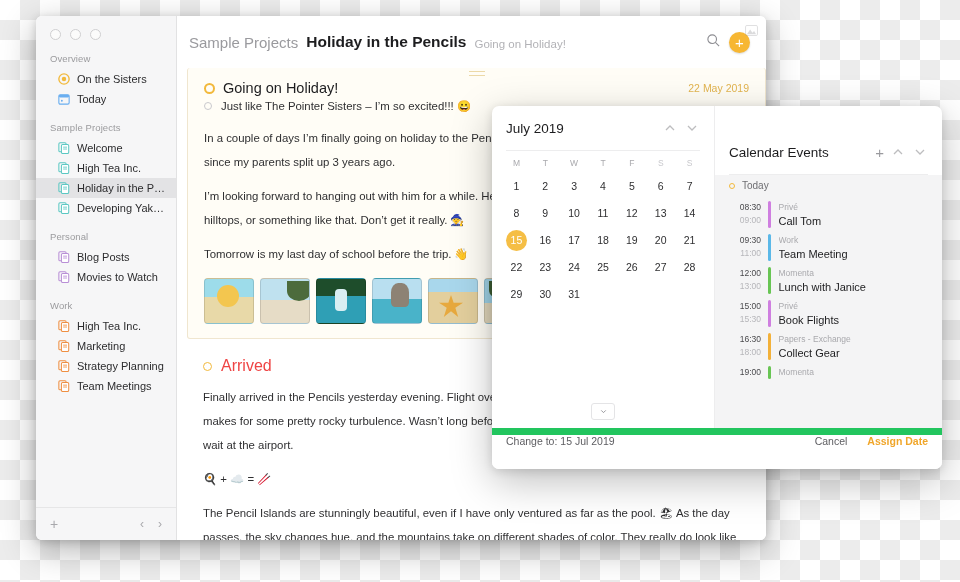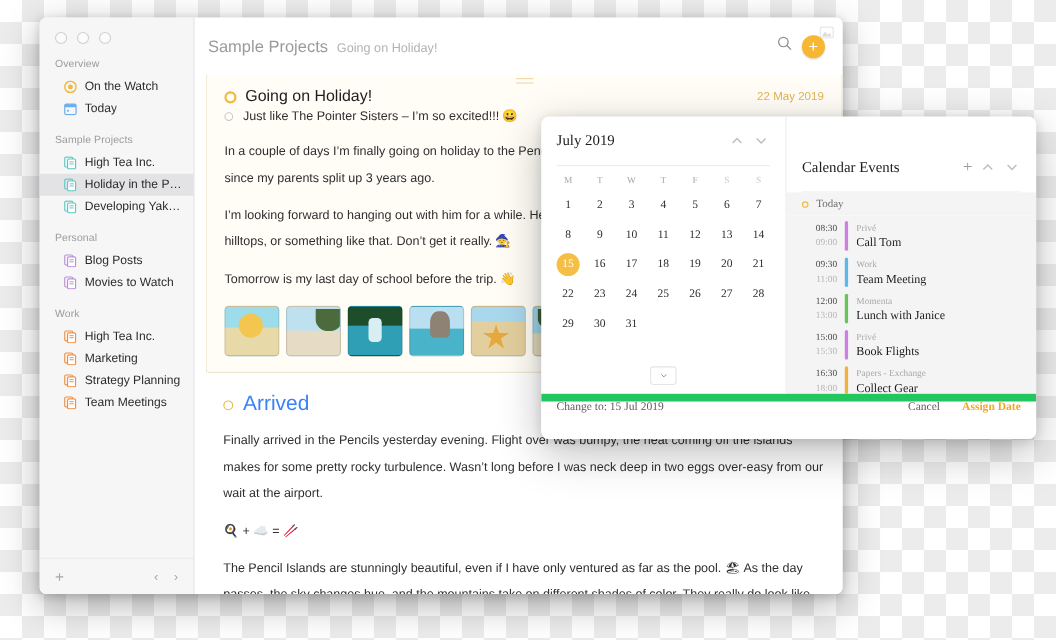--- a/index.html
+++ b/index.html
@@ -82,28 +82,28 @@
 
   .line{font-size:11.4px;color:#2f2f31;line-height:20px;}
   .para{font-size:11.4px;color:#2f2f31;line-height:24px;margin-top:10px;}
   .bullet-row{display:flex;align-items:center;gap:9px;}
 
   .thumbs{display:flex;gap:6px;margin-top:12px;}
   .thumb{width:48px;height:44px;border-radius:4px;border:1px solid rgba(0,0,0,.12);overflow:hidden;}
 
   .section{padding:0 16px 0 26px;}
   .sec-head{display:flex;align-items:center;gap:9px;margin:18px 0 2px 0;}
-  .sec-title{font-size:19px;color:#3b82f6;}
+  .sec-title{font-size:16px;color:#ef4444;}
 
   
   .popup{
-    position:absolute;left:492px;top:106px;width:450px;height:293px;
+    position:absolute;left:492px;top:106px;width:450px;height:363px;
     background:#ffffff;border-radius:7px;
     box-shadow:0 12px 40px rgba(0,0,0,.26), 0 2px 10px rgba(0,0,0,.12);
-    overflow:hidden;display:flex;flex-direction:column;font-family:Liberation Serif, serif;
+    overflow:hidden;display:flex;flex-direction:column;
   }
   .popup-body{flex:1;display:flex;min-height:0;}
   .cal-pane{width:222px;flex:0 0 222px;border-right:1px solid #ededee;display:flex;flex-direction:column;position:relative;}
   .ev-pane{flex:1;display:flex;flex-direction:column;min-width:0;margin-top:24px;}
 
   .pane-head{display:flex;align-items:center;height:44px;padding:0 14px;gap:6px;}
   .pane-title{font-size:13.5px;color:#1d1d1f;}
   .pane-head .sp{flex:1;}
   .chev{width:16px;height:16px;opacity:.45;}
   .plus-g{font-size:15px;color:#9a9a9e;line-height:1;}
@@ -178,31 +178,40 @@
       <span class="dot"></span>
       <span class="dot"></span>
     </div>
     <div id="sb-groups">
         <div class="sb-group">Overview</div>
         <div class="sb-item">
           <span class="ico"><svg viewBox="0 0 14 14" width="12" height="12">
               <circle cx="7" cy="7" r="6" fill="none" stroke="#f2b93c" stroke-width="1.6"></circle>
               <circle cx="7" cy="7" r="2.6" fill="#f2b93c"></circle>
             </svg></span>
-          <span class="sb-label">On the Watch</span>
+          <span class="sb-label">On the Sisters</span>
         </div>
         <div class="sb-item">
           <span class="ico"><svg viewBox="0 0 14 14" width="12" height="12">
               <rect x="1" y="2" width="12" height="11" rx="1.6" fill="none" stroke="#6aaef0" stroke-width="1.3"></rect>
               <rect x="1" y="2" width="12" height="3.2" rx="1.6" fill="#6aaef0"></rect>
               <circle cx="4.5" cy="9" r="1.1" fill="#6aaef0"></circle>
             </svg></span>
           <span class="sb-label">Today</span>
         </div>
         <div class="sb-group">Sample Projects</div>
+        <div class="sb-item">
+          <span class="ico"><svg viewBox="0 0 14 14" width="12" height="12">
+              <rect x="1" y="1" width="8.5" height="10.5" rx="1.4" fill="none" stroke="#5cc8c3" stroke-width="1.2"></rect>
+              <rect x="4" y="3" width="8.5" height="10.5" rx="1.4" fill="#fff" stroke="#5cc8c3" stroke-width="1.2"></rect>
+              <line x1="6" y1="6" x2="10.5" y2="6" stroke="#5cc8c3" stroke-width="1"></line>
+              <line x1="6" y1="8.2" x2="10.5" y2="8.2" stroke="#5cc8c3" stroke-width="1"></line>
+            </svg></span>
+          <span class="sb-label">Welcome</span>
+        </div>
         <div class="sb-item">
           <span class="ico"><svg viewBox="0 0 14 14" width="12" height="12">
               <rect x="1" y="1" width="8.5" height="10.5" rx="1.4" fill="none" stroke="#5cc8c3" stroke-width="1.2"></rect>
               <rect x="4" y="3" width="8.5" height="10.5" rx="1.4" fill="#fff" stroke="#5cc8c3" stroke-width="1.2"></rect>
               <line x1="6" y1="6" x2="10.5" y2="6" stroke="#5cc8c3" stroke-width="1"></line>
               <line x1="6" y1="8.2" x2="10.5" y2="8.2" stroke="#5cc8c3" stroke-width="1"></line>
             </svg></span>
           <span class="sb-label">High Tea Inc.</span>
         </div>
         <div class="sb-item sel">
@@ -286,20 +295,21 @@
         <span>‹</span>
         <span>›</span>
       </span>
     </div>
   </div>
 
   <div class="content">
 
     <div class="topbar">
       <span class="crumb">Sample Projects</span>
+      <span class="title">Holiday in the Pencils</span>
       <span class="subtitle">Going on Holiday!</span>
       <span class="topbar-spacer"></span>
       <span>
         <svg width="15" height="15" viewBox="0 0 16 16">
             <circle cx="6.6" cy="6.6" r="4.6" fill="none" stroke="#8d8d92" stroke-width="1.2"></circle>
             <line x1="10" y1="10" x2="14" y2="14" stroke="#8d8d92" stroke-width="1.2"></line>
           </svg>
       </span>
       <span class="round-add">+</span>
       <span class="corner-img-icon">

